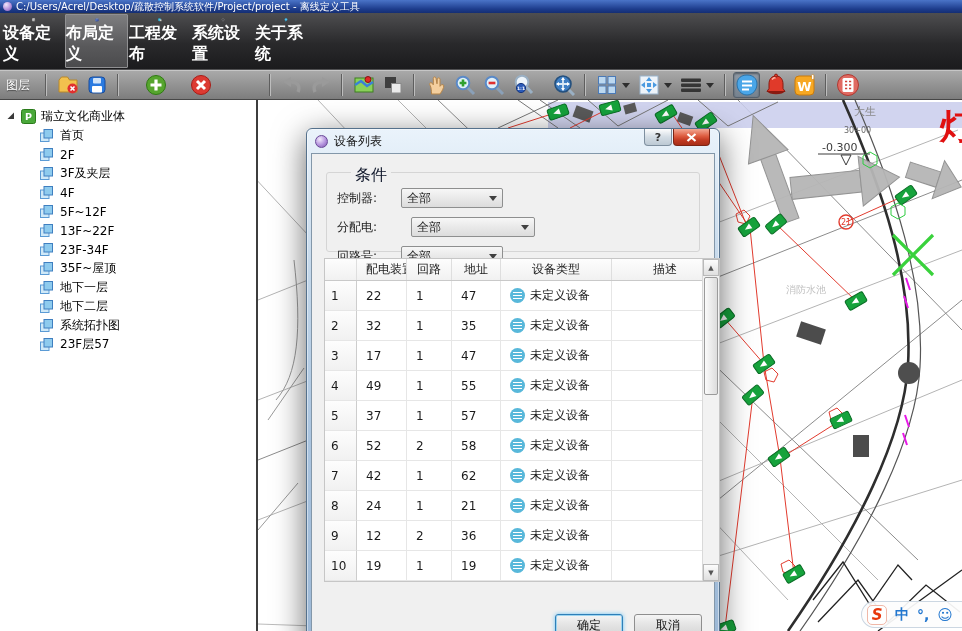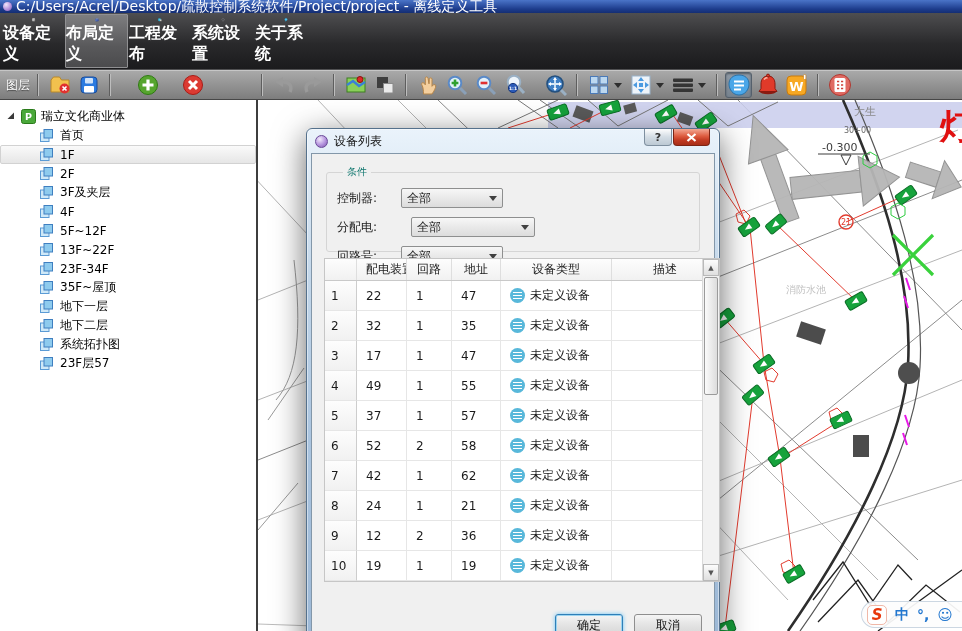--- a/index.html
+++ b/index.html
@@ -1,30 +1,30 @@
 <!DOCTYPE html>
 <html><head>
 <meta charset="utf-8">
 <style>
 *{box-sizing:border-box;margin:0;padding:0}
 body{font-family:"DejaVu Sans","Liberation Sans",sans-serif;background:#333}
 .screen{position:relative;width:962px;height:631px;overflow:hidden;background:#fff;font-size:12px}
 
 
-.titlebar{position:absolute;top:0;left:0;right:0;height:13px;background:linear-gradient(#4a74c8,#1d3c8c 70%,#142e73);display:flex;align-items:center;gap:4px;padding-left:3px;color:#fff;font-size:14px;white-space:nowrap}
+.titlebar{position:absolute;top:0;left:0;right:0;height:13px;background:linear-gradient(#4a74c8,#1d3c8c 70%,#142e73);display:flex;align-items:center;gap:4px;padding-left:3px;color:#fff;font-size:10px;white-space:nowrap}
 .app-ball{width:9px;height:9px;border-radius:50%;background:radial-gradient(circle at 35% 30%,#f0e6fa,#b08ad8 60%,#7a56a8);flex:0 0 auto}
 
 
 .main-toolbar{position:absolute;top:13px;left:0;right:0;height:57px;background:linear-gradient(#4e4e50,#29292b 55%,#1b1b1d);display:flex;align-items:stretch;padding:1px 2px;border-bottom:1px solid #505052}
 .big-btn{width:63px;display:flex;flex-direction:column;align-items:center;justify-content:flex-end;gap:1px;padding:3px 0 2px;color:#fff;font-weight:bold;font-size:16px;border:1px solid transparent}
 .big-btn.active{background:linear-gradient(#7e7e80,#59595b 60%,#4b4b4d);border:1px solid #909092;border-radius:1px}
 
 
 .layer-toolbar{position:absolute;top:70px;left:0;right:0;height:30px;background:linear-gradient(#a9a9a9,#7d7d7d);border-top:1px solid #c6c6c6;border-bottom:1px solid #474747;display:flex;align-items:center;padding:0 4px;gap:2px}
-.tb-label{color:#fff;font-size:12px;text-shadow:0 1px 1px #444;margin:0 0 0 2px}
+.tb-label{color:#fff;font-size:12px;text-shadow:0 1px 1px #444;margin:0 8px 0 2px}
 .tb-btn{width:27px;height:26px;display:flex;align-items:center;justify-content:center;border-radius:3px;border:1px solid transparent}
 .tb-btn.active{background:linear-gradient(#8f9aa6,#76828e);border:1px solid #55606c;box-shadow:inset 0 1px 2px rgba(0,0,0,.4)}
 .tb-sep{width:0;height:22px;border-left:1px solid #5e5e5e;border-right:1px solid #bdbdbd;margin:0 5px}
 .caret{width:0;height:0;border-left:4px solid transparent;border-right:4px solid transparent;border-top:5px solid #2e2e2e;margin:0 3px 0 0}
 .tb-gap{width:14px}
 
 
 .tree-panel{position:absolute;top:100px;left:0;width:256px;bottom:0;background:#fff;padding-top:6px;overflow:hidden}
 .tree-root{display:flex;align-items:center;gap:5px;height:20px;padding-left:6px}
 .tree-item{display:flex;align-items:center;gap:6px;height:19px;padding-left:38px;border:1px solid transparent}
@@ -38,21 +38,21 @@
 .dialog{position:absolute;left:306px;top:128px;width:414px;height:524px;border-radius:6px;background:linear-gradient(#eaf3fb,#c3d7ea 28%,#aac4df 60%,#9cb8d6);border:1px solid #55718c;box-shadow:0 8px 32px rgba(0,0,0,.6),0 0 0 1px rgba(255,255,255,.45) inset}
 .dialog-titlebar{height:24px;display:flex;align-items:center;gap:6px;padding:0 8px;font-size:12px;color:#111}
 .dlg-ball{width:13px;height:13px;border-radius:50%;background:radial-gradient(circle at 35% 30%,#f2eafc,#b392dd 55%,#7b58ab);border:1px solid #6a4a98}
 .dlg-ctrl{position:absolute;top:0;right:9px;display:flex;gap:1px}
 .help-btn{width:28px;height:17px;border-radius:0 0 4px 4px;background:linear-gradient(#fdfdfd,#d3dce4 50%,#bcc9d4);border:1px solid #7e8f9f;border-top:none;display:flex;align-items:center;justify-content:center;font-size:11px;font-weight:bold;color:#333}
 .close-btn{width:37px;height:17px;border-radius:0 0 4px 4px;background:linear-gradient(#f3a893,#dd5b3f 45%,#c13a22 70%,#a82e18);border:1px solid #7c2414;border-top:none;display:flex;align-items:center;justify-content:center;color:#fff;font-size:11px;font-weight:bold;text-shadow:0 1px 1px #802010}
 .dialog-client{position:absolute;left:4px;right:4px;top:24px;bottom:4px;background:#f0f0f0;border:1px solid #8397a9}
 
 
 .group-box{position:absolute;left:14px;right:14px;top:18px;height:80px;border:1px solid #d5d5d5;border-radius:3px}
-.group-label{position:absolute;top:-8px;left:16px;background:#f0f0f0;padding:0 4px;font-size:10px;color:#0f766e}
+.group-label{position:absolute;top:-8px;left:24px;background:#f0f0f0;padding:0 4px;font-size:16px;color:#0f172a}
 .cond-grid{display:grid;grid-template-columns:1fr;gap:9px 5px;padding:15px 6px 0 10px}
 .cfield{display:flex;align-items:center;gap:6px;font-size:12px;color:#222}
 .cfield:nth-child(odd) .clabel{width:58px}
 .cfield:nth-child(even) .clabel{width:68px}
 .cfield:nth-child(odd) .combo{width:102px}
 .cfield:nth-child(even) .combo{width:124px}
 .combo{height:20px;background:linear-gradient(#f7f7f7,#e9e9e9 50%,#dcdcdc);border:1px solid #8e8f8f;border-radius:2px;display:flex;align-items:center;justify-content:space-between;padding:0 5px;font-size:12px}
 .combo-arrow{width:0;height:0;border-left:4px solid transparent;border-right:4px solid transparent;border-top:5px solid #404040}
 
 
@@ -323,27 +323,20 @@
     <div class="tree-items">
 
         <div class="tree-item">
           <svg width="15" height="15" viewBox="0 0 15 15">
             <rect x="1.5" y="5" width="8.5" height="8.5" fill="#cfe9f8" stroke="#5b9bd5"></rect>
             <rect x="5" y="1.5" width="8.5" height="8.5" fill="#8ecbee" stroke="#3f7fc0"></rect>
           </svg>
           <span>首页</span>
         </div>
 
-        <div class="tree-item selected">
-          <svg width="15" height="15" viewBox="0 0 15 15">
-            <rect x="1.5" y="5" width="8.5" height="8.5" fill="#cfe9f8" stroke="#5b9bd5"></rect>
-            <rect x="5" y="1.5" width="8.5" height="8.5" fill="#8ecbee" stroke="#3f7fc0"></rect>
-          </svg>
-          <span>1F</span>
-        </div>
 
         <div class="tree-item">
           <svg width="15" height="15" viewBox="0 0 15 15">
             <rect x="1.5" y="5" width="8.5" height="8.5" fill="#cfe9f8" stroke="#5b9bd5"></rect>
             <rect x="5" y="1.5" width="8.5" height="8.5" fill="#8ecbee" stroke="#3f7fc0"></rect>
           </svg>
           <span>2F</span>
         </div>
 
         <div class="tree-item">

